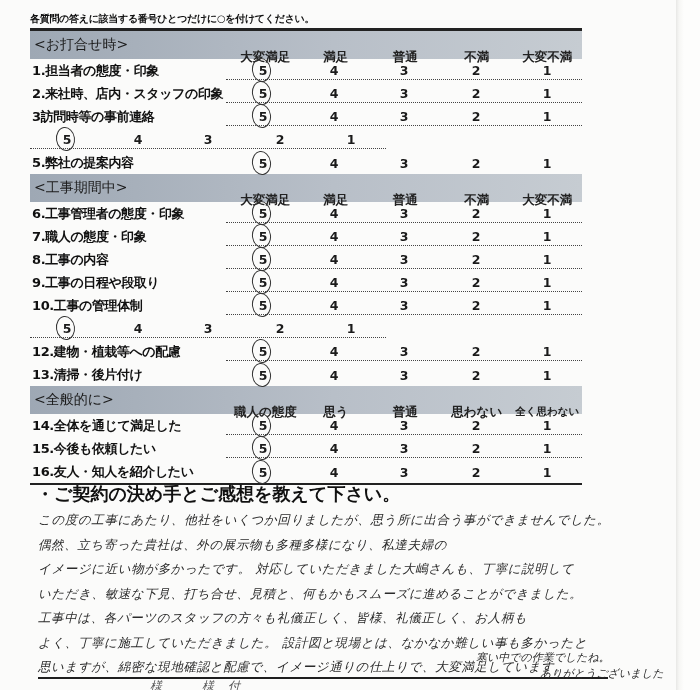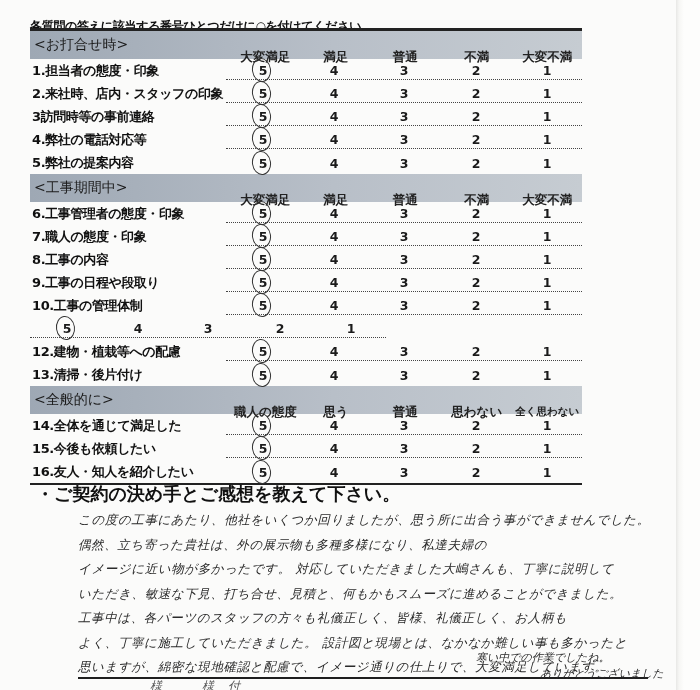--- a/index.html
+++ b/index.html
@@ -9,22 +9,22 @@
     font-family: "DejaVu Sans", "Liberation Sans", sans-serif;
     color: #1a1a1a;
     position: relative;
   }
   .page { position: absolute; left: 0; top: 0; width: 700px; height: 690px; }
   .right-edge {
     position: absolute; left: 676px; top: 0; width: 24px; height: 690px;
     background: linear-gradient(to right, #e8e8e6 0, #f6f6f4 3px, #fdfdfc 8px);
   }
   .instruction {
-    position: absolute; left: 30px; top: 18px;
-    font-size: 12px; font-weight: bold; letter-spacing: -0.3px;
+    position: absolute; left: 30px; top: 12px;
+    font-size: 10px; font-weight: bold; letter-spacing: -0.3px;
     color: #111;
   }
   .survey { position: absolute; left: 30px; top: 28px; width: 552px; }
   .top-rule { height: 3px; background: #222; }
   .section-header {
     height: 28px; display: flex; align-items: center;
     background: linear-gradient(to right, #9ea8b4, #b8bfc8 55%, #c6ccd2);
     font-size: 13.5px; font-weight: bold;
   }
   .section-header .sec-title { width: 196px; padding-left: 4px; font-size: 14px; font-weight: normal; color: #1b1b1b; }
@@ -44,21 +44,21 @@
   .bottom-rule { height: 2px; background: #222; }
   .comment-title {
     position: absolute; left: 36px; top: 482px;
     font-size: 18px; font-weight: bold; color: #111; font-family: Liberation Serif, serif;
   }
   .handwriting {
     position: absolute; left: 38px; top: 508px; width: 640px;
     font-family: "DejaVu Serif", serif; font-style: italic;
     font-size: 12.5px; color: #2a2a2a; line-height: 24.5px;
   }
-  .handwriting .line { white-space: nowrap; letter-spacing: 0.6px; margin-left: 40px; }
+  .handwriting .line { white-space: nowrap; letter-spacing: 0.6px; }
   .handwriting .line.underlined { border-bottom: 2.5px solid #1e1e1e; display: inline-block; padding-right: 40px; line-height: 20px; }
   .side-note { position: absolute; font-family: "DejaVu Serif", serif; font-style: italic; font-size: 11px; color: #2a2a2a; white-space: nowrap; }
   .cut-line { position: absolute; left: 150px; top: 678px; font-family: "DejaVu Serif", serif; font-style: italic; font-size: 12px; color: #555; white-space: nowrap; letter-spacing: 14px; }
 </style>
 </head>
 <body>
 
 <div class="page">
   <div class="right-edge"></div>
 
@@ -98,21 +98,20 @@
         <div class="q-label">3訪問時等の事前連絡</div>
         <div class="opts">
           <div class="opt c0 circled">5</div>
           <div class="opt c1">4</div>
           <div class="opt c2">3</div>
           <div class="opt c3">2</div>
           <div class="opt c4">1</div>
         </div>
       </div>
       <div class="q-row">
-        <div class="q-label">4.弊社の電話対応等</div>
         <div class="opts">
           <div class="opt c0 circled">5</div>
           <div class="opt c1">4</div>
           <div class="opt c2">3</div>
           <div class="opt c3">2</div>
           <div class="opt c4">1</div>
         </div>
       </div>
       <div class="q-row last">
         <div class="q-label">5.弊社の提案内容</div>

